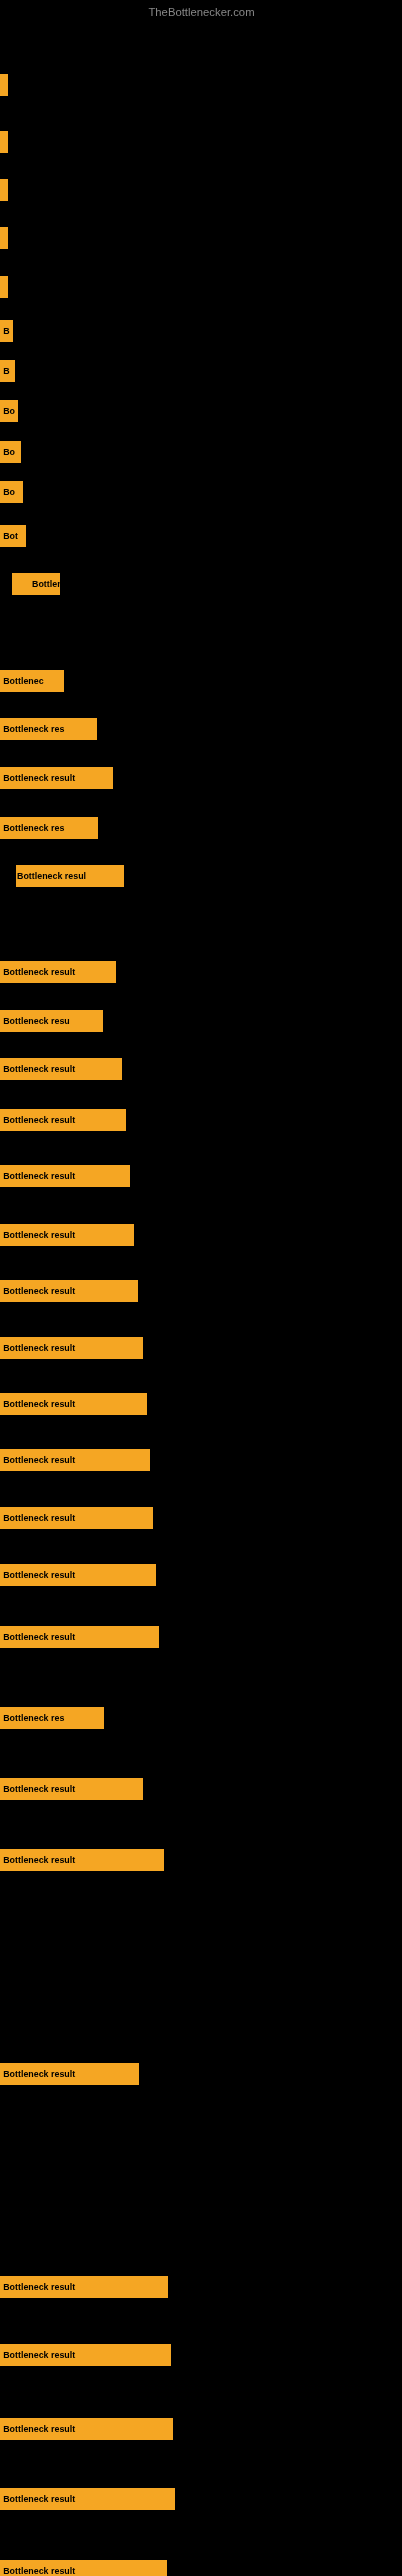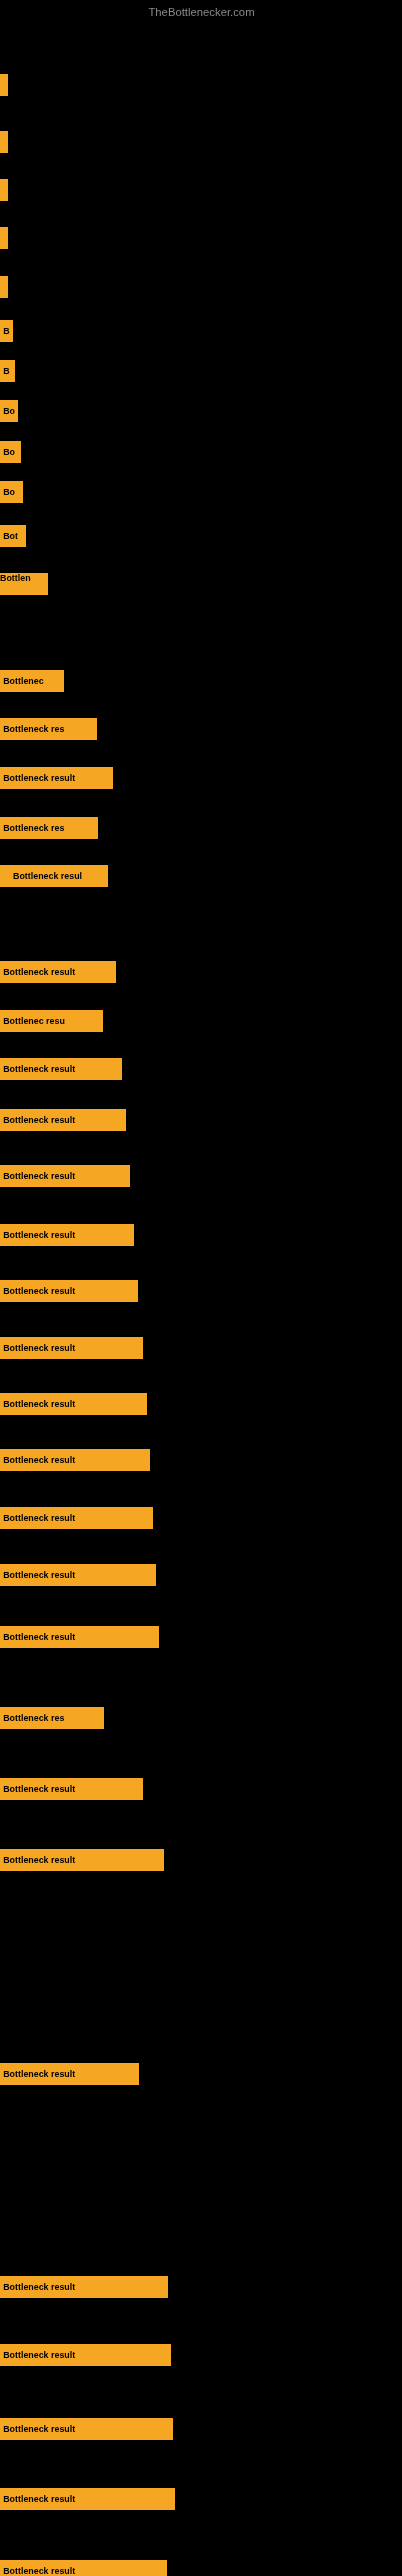--- a/index.html
+++ b/index.html
@@ -69,21 +69,21 @@
       <div style="background-color: rgb(245, 166, 35); width: 22.5px; height: 22.5px; display: flex; align-items: center; padding-left: 3.2px; overflow: hidden; white-space: nowrap; min-width: 3.2px;">
         <span style="color: rgb(0, 0, 0); font-size: 8.9px; font-weight: bold;">Bo</span>
       </div>
     </div>
     <div style="position: absolute; top: 499px; left: 0px; width: 355px; height: 24px; display: flex; align-items: center;">
       <div style="background-color: rgb(245, 166, 35); width: 26px; height: 22.5px; display: flex; align-items: center; padding-left: 3.2px; overflow: hidden; white-space: nowrap; min-width: 3.2px;">
         <span style="color: rgb(0, 0, 0); font-size: 8.9px; font-weight: bold;">Bot</span>
       </div>
     </div>
     <div style="position: absolute; top: 547px; left: 0px; width: 403px; height: 24px; display: flex; align-items: center;">
-      <div style="background-color: rgb(245, 166, 35); width: 48px; height: 22.5px; display: flex; padding-left: 0; overflow: hidden; white-space: nowrap; min-width: 3.2px;">
+      <div style="background-color: rgb(245, 166, 35); width: 48px; height: 22.5px; display: flex; align-items: center; padding-left: 20px; overflow: hidden; white-space: nowrap; min-width: 3.2px; margin-left: 12px;">
         <span style="color: rgb(0, 0, 0); font-size: 8.9px; font-weight: bold;">Bottlen</span>
       </div>
     </div>
     <div style="position: absolute; top: 644px; left: 0px; width: 403px; height: 24px; display: flex; align-items: center;">
       <div style="background-color: rgb(245, 166, 35); width: 64px; height: 22.5px; display: flex; align-items: center; padding-left: 3.2px; overflow: hidden; white-space: nowrap; min-width: 3.2px;">
         <span style="color: rgb(0, 0, 0); font-size: 8.9px; font-weight: bold;">Bottlenec</span>
       </div>
     </div>
     <div style="position: absolute; top: 692px; left: 0px; width: 403px; height: 24px; display: flex; align-items: center;">
       <div style="background-color: rgb(245, 166, 35); width: 97px; height: 22.5px; display: flex; align-items: center; padding-left: 3.2px; overflow: hidden; white-space: nowrap; min-width: 3.2px;">
@@ -94,32 +94,32 @@
       <div style="background-color: rgb(245, 166, 35); width: 113px; height: 22.5px; display: flex; align-items: center; padding-left: 3.2px; overflow: hidden; white-space: nowrap; min-width: 3.2px;">
         <span style="color: rgb(0, 0, 0); font-size: 8.9px; font-weight: bold;">Bottleneck result</span>
       </div>
     </div>
     <div style="position: absolute; top: 791px; left: 0px; width: 403px; height: 24px; display: flex; align-items: center;">
       <div style="background-color: rgb(245, 166, 35); width: 98px; height: 22.5px; display: flex; align-items: center; padding-left: 3.2px; overflow: hidden; white-space: nowrap; min-width: 3.2px;">
         <span style="color: rgb(0, 0, 0); font-size: 8.9px; font-weight: bold;">Bottleneck res</span>
       </div>
     </div>
     <div style="position: absolute; top: 839px; left: 0px; width: 403px; height: 24px; display: flex; align-items: center;">
-      <div style="background-color: rgb(245, 166, 35); width: 108px; height: 22.5px; display: flex; align-items: center; padding-left: 13px; overflow: hidden; white-space: nowrap; min-width: 3.2px;">
+      <div style="background-color: rgb(245, 166, 35); width: 108px; height: 22.5px; display: flex; align-items: center; padding-left: 1px; overflow: hidden; white-space: nowrap; min-width: 3.2px; margin-left: 16px;">
         <span style="color: rgb(0, 0, 0); font-size: 8.9px; font-weight: bold;">Bottleneck resul</span>
       </div>
     </div>
     <div style="position: absolute; top: 935px; left: 0px; width: 403px; height: 24px; display: flex; align-items: center;">
       <div style="background-color: rgb(245, 166, 35); width: 116px; height: 22.5px; display: flex; align-items: center; padding-left: 3.2px; overflow: hidden; white-space: nowrap; min-width: 3.2px;">
         <span style="color: rgb(0, 0, 0); font-size: 8.9px; font-weight: bold;">Bottleneck result</span>
       </div>
     </div>
     <div style="position: absolute; top: 984px; left: 0px; width: 403px; height: 24px; display: flex; align-items: center;">
       <div style="background-color: rgb(245, 166, 35); width: 103px; height: 22.5px; display: flex; align-items: center; padding-left: 3.2px; overflow: hidden; white-space: nowrap; min-width: 3.2px;">
-        <span style="color: rgb(0, 0, 0); font-size: 8.9px; font-weight: bold;">Bottlenec resu</span>
+        <span style="color: rgb(0, 0, 0); font-size: 8.9px; font-weight: bold;">Bottleneck resu</span>
       </div>
     </div>
     <div style="position: absolute; top: 1032px; left: 0px; width: 403px; height: 24px; display: flex; align-items: center;">
       <div style="background-color: rgb(245, 166, 35); width: 122px; height: 22.5px; display: flex; align-items: center; padding-left: 3.2px; overflow: hidden; white-space: nowrap; min-width: 3.2px;">
         <span style="color: rgb(0, 0, 0); font-size: 8.9px; font-weight: bold;">Bottleneck result</span>
       </div>
     </div>
     <div style="position: absolute; top: 1083px; left: 0px; width: 403px; height: 24px; display: flex; align-items: center;">
       <div style="background-color: rgb(245, 166, 35); width: 126px; height: 22.5px; display: flex; align-items: center; padding-left: 3.2px; overflow: hidden; white-space: nowrap; min-width: 3.2px;">
         <span style="color: rgb(0, 0, 0); font-size: 8.9px; font-weight: bold;">Bottleneck result</span>

